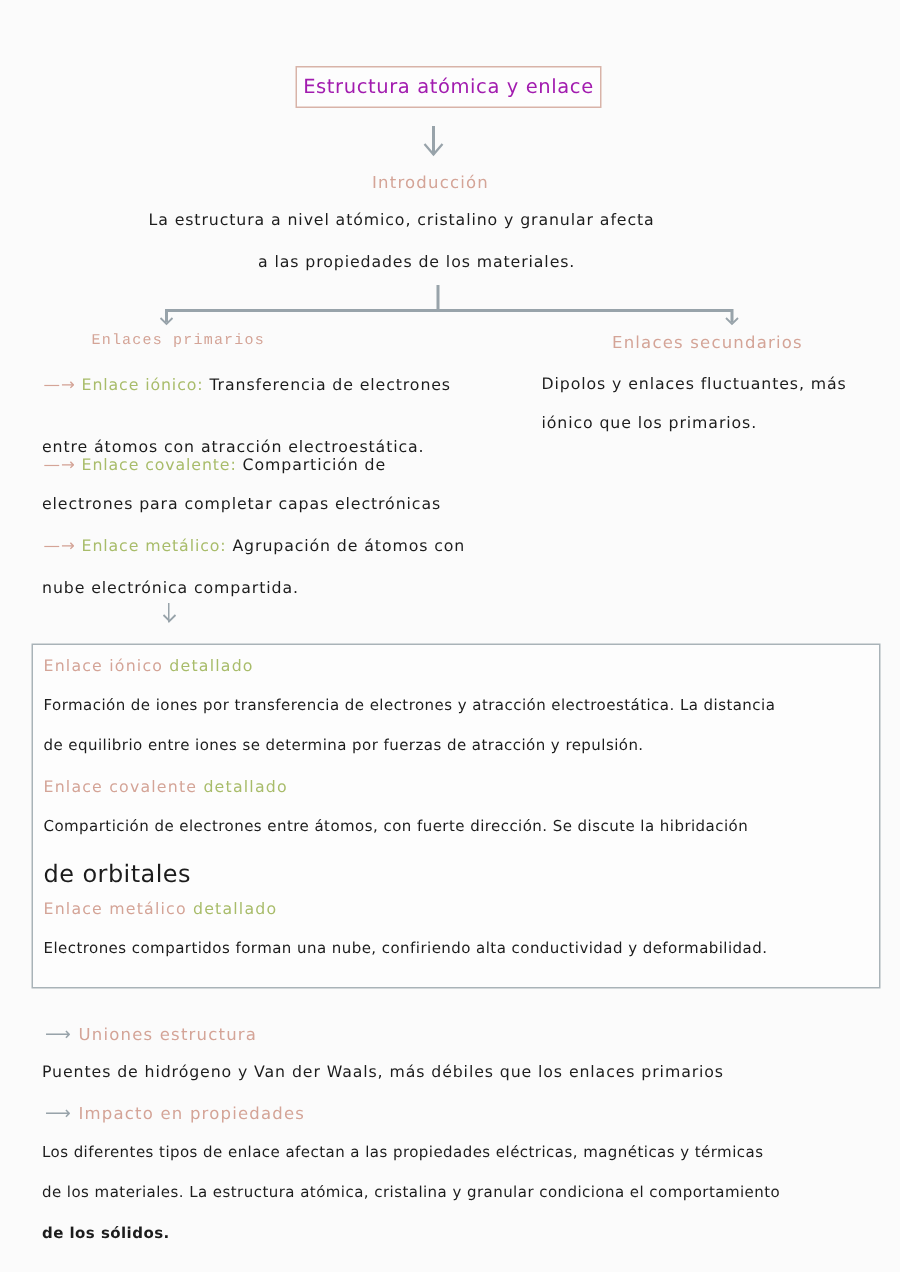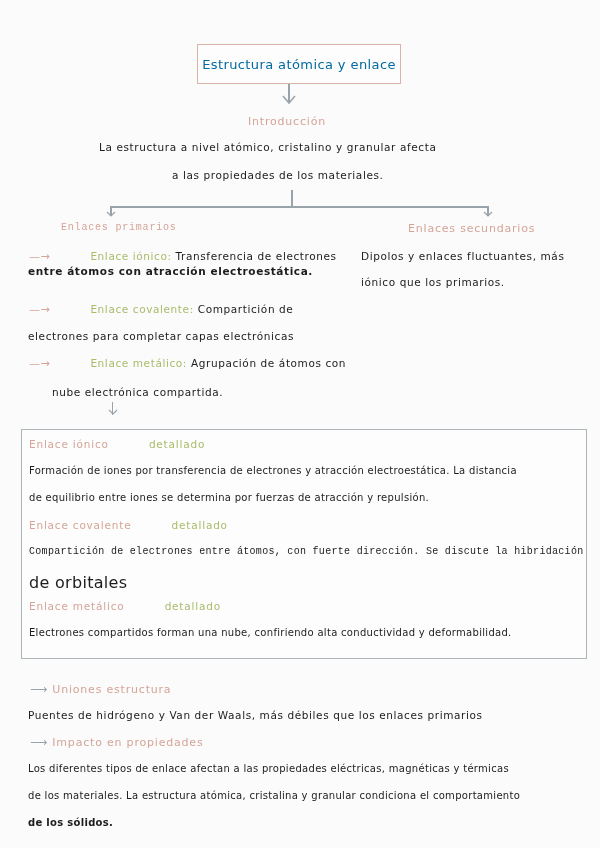--- a/index.html
+++ b/index.html
@@ -3,26 +3,26 @@
 <meta charset="utf-8">
 <style>
   html, body { margin: 0; padding: 0; }
   body {
     width: 600px; height: 848px; background: #fbfbfb; position: relative; overflow: hidden;
     font-family: "DejaVu Sans", sans-serif; color: #1a1a1a;
   }
   .abs { position: absolute; white-space: nowrap; }
   .txt { font-size: 10.5px; letter-spacing: 0.6px; color: #1c1c1c; }
   .pink { color: #d4a497; }
-  .green { color: #a8bc6a; margin-left: 36px; }
+  .green { color: #a8bc6a; }
   .title-box {
-    position: absolute; left: 197px; top: 44px; width: 204px; height: 40px;
+    position: absolute; left: 197px; top: 44px; width: 204px; height: 28px;
     border: 1.5px solid #d8b3a8; box-sizing: border-box; background: #fdfdfd;
     display: flex; align-items: center; justify-content: center;
-    font-size: 13px; letter-spacing: 0.4px; color: #0369a1;
+    font-size: 13px; letter-spacing: 0.4px; color: #a21caf;
   }
   .line { position: absolute; background: #98a3aa; }
   .detail-box {
     position: absolute; left: 21px; top: 429px; width: 566px; height: 230px;
     border: 1.5px solid #a9b3b8; box-sizing: border-box; background: #fdfdfd;
   }
   .arrow-glyph { color: #d4a497; font-size: 11px; }
   .arrow-gray { color: #98a3aa; font-size: 12px; }
 </style>
 </head>
@@ -52,35 +52,35 @@
     <path d="M1 1 L5 5 L9 1" fill="none" stroke="#98a3aa" stroke-width="1.2"></path>
   </svg>
 
 <div class="abs pink" style="left:61px;top:222px;font-size:10px;letter-spacing:0.8px;font-family:Liberation Mono, monospace;">Enlaces primarios</div>
 
 <div class="abs txt" style="left:29px;top:250px;">
   <span class="arrow-glyph">—→</span>
   <span class="green">Enlace iónico:</span>
   <span>Transferencia de electrones</span>
 </div>
-<div class="abs txt" style="left:28px;top:265px;font-weight:bold;">entre átomos con atracción electroestática.</div>
+<div class="abs txt" style="left:28px;top:292px;">entre átomos con atracción electroestática.</div>
 
 <div class="abs txt" style="left:29px;top:303px;">
   <span class="arrow-glyph">—→</span>
   <span class="green">Enlace covalente:</span>
   <span>Compartición de</span>
 </div>
 <div class="abs txt" style="left:28px;top:330px;">electrones para completar capas electrónicas</div>
 
 <div class="abs txt" style="left:29px;top:357px;">
   <span class="arrow-glyph">—→</span>
   <span class="green">Enlace metálico:</span>
   <span>Agrupación de átomos con</span>
 </div>
-<div class="abs txt" style="left:28px;top:386px;margin-left:24px;">nube electrónica compartida.</div>
+<div class="abs txt" style="left:28px;top:386px;">nube electrónica compartida.</div>
 
 <div class="line" style="left:112px;top:402px;width:1.2px;height:13px;"></div>
 <svg class="abs" style="left:108px;top:409px;" width="10" height="7">
     <path d="M1 1 L5 5 L9 1" fill="none" stroke="#98a3aa" stroke-width="1.2"></path>
   </svg>
 
 <div class="abs pink" style="left:408px;top:222px;font-size:11px;letter-spacing:0.8px;">Enlaces secundarios</div>
 <div class="abs txt" style="left:361px;top:250px;">Dipolos y enlaces fluctuantes, más</div>
 <div class="abs txt" style="left:361px;top:276px;">iónico que los primarios.</div>
 
@@ -90,21 +90,21 @@
   <span class="pink">Enlace iónico</span>
   <span class="green">detallado</span>
 </div>
 <div class="abs txt" style="left:29px;top:465px;font-size:10px;letter-spacing:0.3px;">Formación de iones por transferencia de electrones y atracción electroestática. La distancia</div>
 <div class="abs txt" style="left:29px;top:492px;font-size:10px;letter-spacing:0.3px;">de equilibrio entre iones se determina por fuerzas de atracción y repulsión.</div>
 
 <div class="abs" style="left:29px;top:519px;font-size:10.5px;letter-spacing:0.8px;">
   <span class="pink">Enlace covalente</span>
   <span class="green">detallado</span>
 </div>
-<div class="abs txt" style="left:29px;top:546px;font-size:10px;letter-spacing:0.3px;font-family:Liberation Mono, monospace;">Compartición de electrones entre átomos, con fuerte dirección. Se discute la hibridación</div>
+<div class="abs txt" style="left:29px;top:546px;font-size:10px;letter-spacing:0.3px;">Compartición de electrones entre átomos, con fuerte dirección. Se discute la hibridación</div>
 <div class="abs txt" style="left:29px;top:573px;font-size:16px;letter-spacing:0.3px;">de orbitales</div>
 
 <div class="abs" style="left:29px;top:600px;font-size:10.5px;letter-spacing:0.8px;">
   <span class="pink">Enlace metálico</span>
   <span class="green">detallado</span>
 </div>
 <div class="abs txt" style="left:29px;top:627px;font-size:10px;letter-spacing:0.3px;">Electrones compartidos forman una nube, confiriendo alta conductividad y deformabilidad.</div>
 
 <div class="abs" style="left:30px;top:682px;font-size:11px;letter-spacing:0.8px;">
   <span class="arrow-gray">⟶</span>

